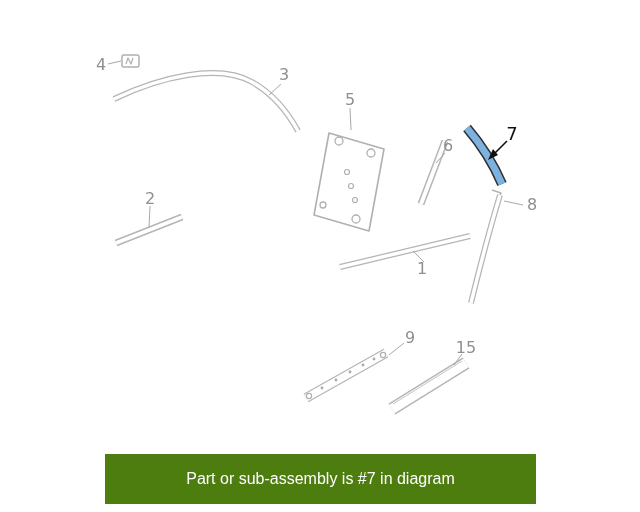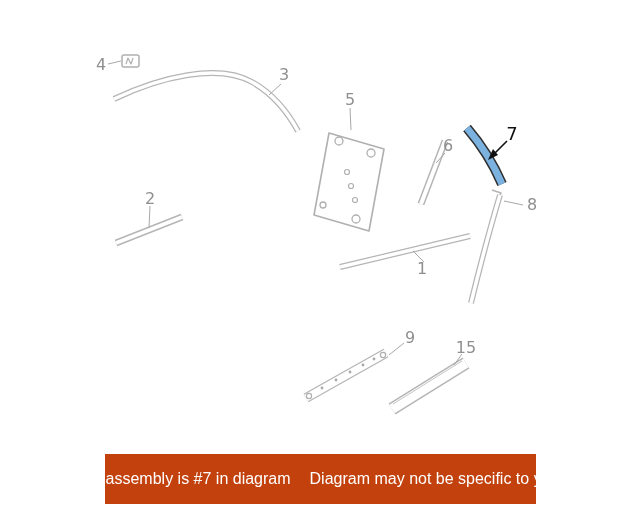--- a/index.html
+++ b/index.html
@@ -20,24 +20,24 @@
     user-select:none;
   }
   .part-label.dark{
     color:#111111;
     font-size:18px;
   }
   .notice-banner{
     position:absolute;
     left:105px;top:454px;
     width:431px;height:50px;
-    background:#c2410c;
+    background:#4d7c0f;
     color:#ffffff;
     display:flex;
-    flex-direction:row;
+    flex-direction:column;
     align-items:center;
     justify-content:center;
     gap:19px;
     text-align:center;
   }
   .notice-banner .line{
     font-size:16px;
     line-height:20px;
     white-space:nowrap;
   }
@@ -140,16 +140,15 @@
   <span class="part-label" style="left:101px;top:64px">4</span>
   <span class="part-label" style="left:350px;top:99px">5</span>
   <span class="part-label" style="left:448px;top:145px">6</span>
   <span class="part-label dark" style="left:512px;top:133px">7</span>
   <span class="part-label" style="left:532px;top:204px">8</span>
   <span class="part-label" style="left:410px;top:337px">9</span>
   <span class="part-label" style="left:466px;top:347px">15</span>
 
   <div class="notice-banner">
     <div class="line">Part or sub-assembly is #7 in diagram</div>
-    <div class="line">Diagram may not be specific to your vehicle</div>
   </div>
 
 </div>
 
 </body></html>

